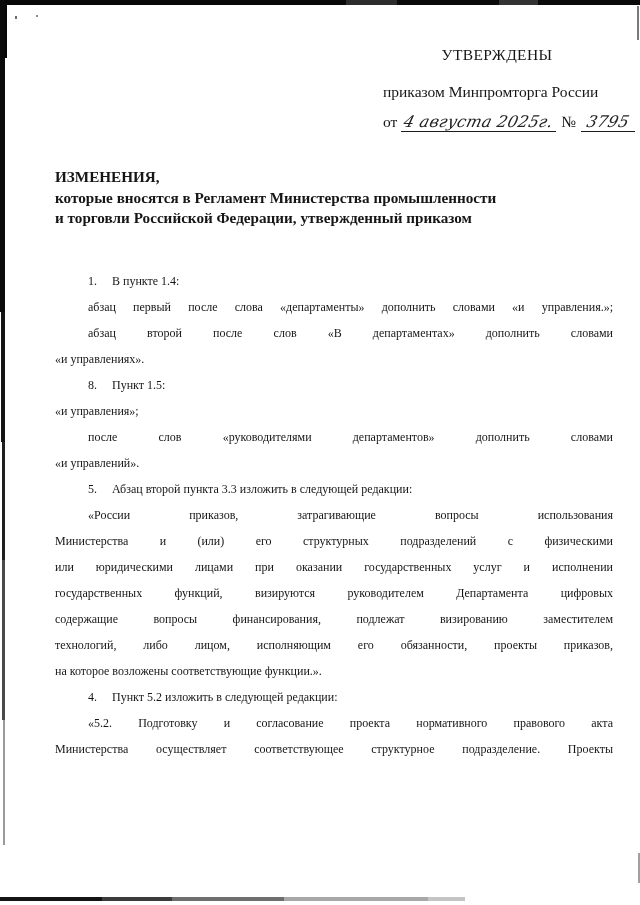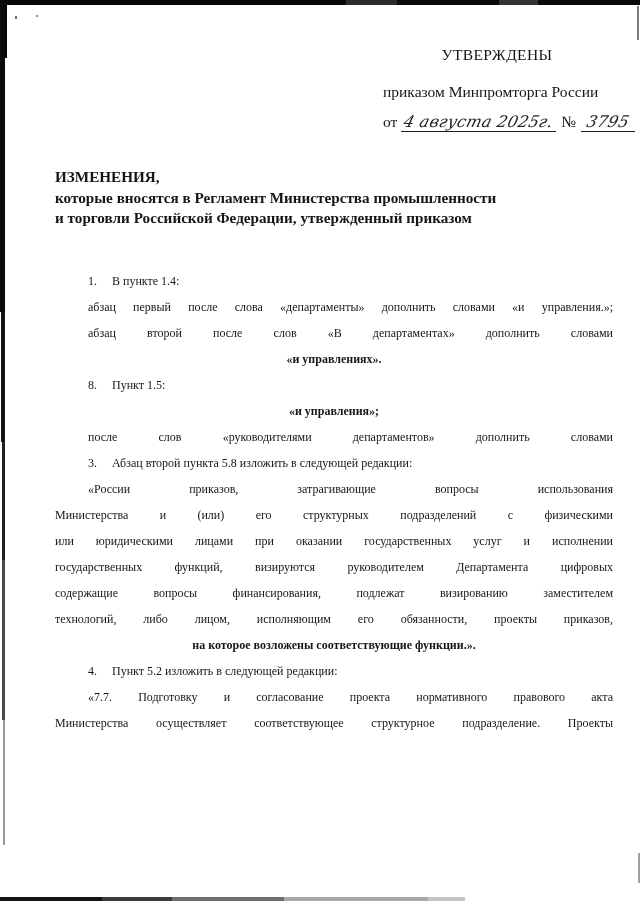--- a/index.html
+++ b/index.html
@@ -36,21 +36,21 @@
 
   .doc-title { position:absolute; left:55px; top:167px; width:558px;
     text-align:left; font-weight:bold; font-size:15.2px; line-height:20.5px; }
 
   .body-text { position:absolute; left:55px; top:268px; width:558px;
     font-size:12px; line-height:26px; }
   .body-line { height:26px; overflow:hidden; }
   .k-h  { text-indent:33px; text-align:left; }
   .k-ji { text-indent:33px; text-align:justify; text-align-last:justify; }
   .k-j  { text-align:justify; text-align-last:justify; }
-  .k-l  { text-align:center;font-weight:bold; }
+  .k-l  { text-align:left; }
 </style>
 </head>
 <body>
 
 <div class="page">
 
   <div class="artifact art-top"></div>
   <div class="artifact art-left-a"></div>
   <div class="artifact art-left-b"></div>
   <div class="artifact art-left-c"></div>
@@ -78,26 +78,27 @@
   </div>
 
   <div class="body-text">
       <div class="body-line k-h">1.  В пункте 1.4:</div>
       <div class="body-line k-ji">абзац первый после слова «департаменты» дополнить словами «и управления.»;</div>
       <div class="body-line k-ji">абзац второй после слов «В департаментах» дополнить словами</div>
       <div class="body-line k-l">«и управлениях».</div>
       <div class="body-line k-h">8.  Пункт 1.5:</div>
       <div class="body-line k-l">«и управления»;</div>
       <div class="body-line k-ji">после слов «руководителями департаментов» дополнить словами</div>
-      <div class="body-line k-h">3.  Абзац второй пункта 5.8 изложить в следующей редакции:</div>
+      <div class="body-line k-l">«и управлений».</div>
+      <div class="body-line k-h">5.  Абзац второй пункта 3.3 изложить в следующей редакции:</div>
       <div class="body-line k-ji">«России приказов, затрагивающие вопросы использования</div>
       <div class="body-line k-j">Министерства и (или) его структурных подразделений с физическими</div>
       <div class="body-line k-j">или юридическими лицами при оказании государственных услуг и исполнении</div>
       <div class="body-line k-j">государственных функций, визируются руководителем Департамента цифровых</div>
       <div class="body-line k-j">содержащие вопросы финансирования, подлежат визированию заместителем</div>
       <div class="body-line k-j">технологий, либо лицом, исполняющим его обязанности, проекты приказов,</div>
       <div class="body-line k-l">на которое возложены соответствующие функции.».</div>
       <div class="body-line k-h">4.  Пункт 5.2 изложить в следующей редакции:</div>
-      <div class="body-line k-ji">«7.7. Подготовку и согласование проекта нормативного правового акта</div>
+      <div class="body-line k-ji">«5.2. Подготовку и согласование проекта нормативного правового акта</div>
       <div class="body-line k-j">Министерства осуществляет соответствующее структурное подразделение. Проекты</div>
     </div>
 
 </div>
 
 </body></html>

